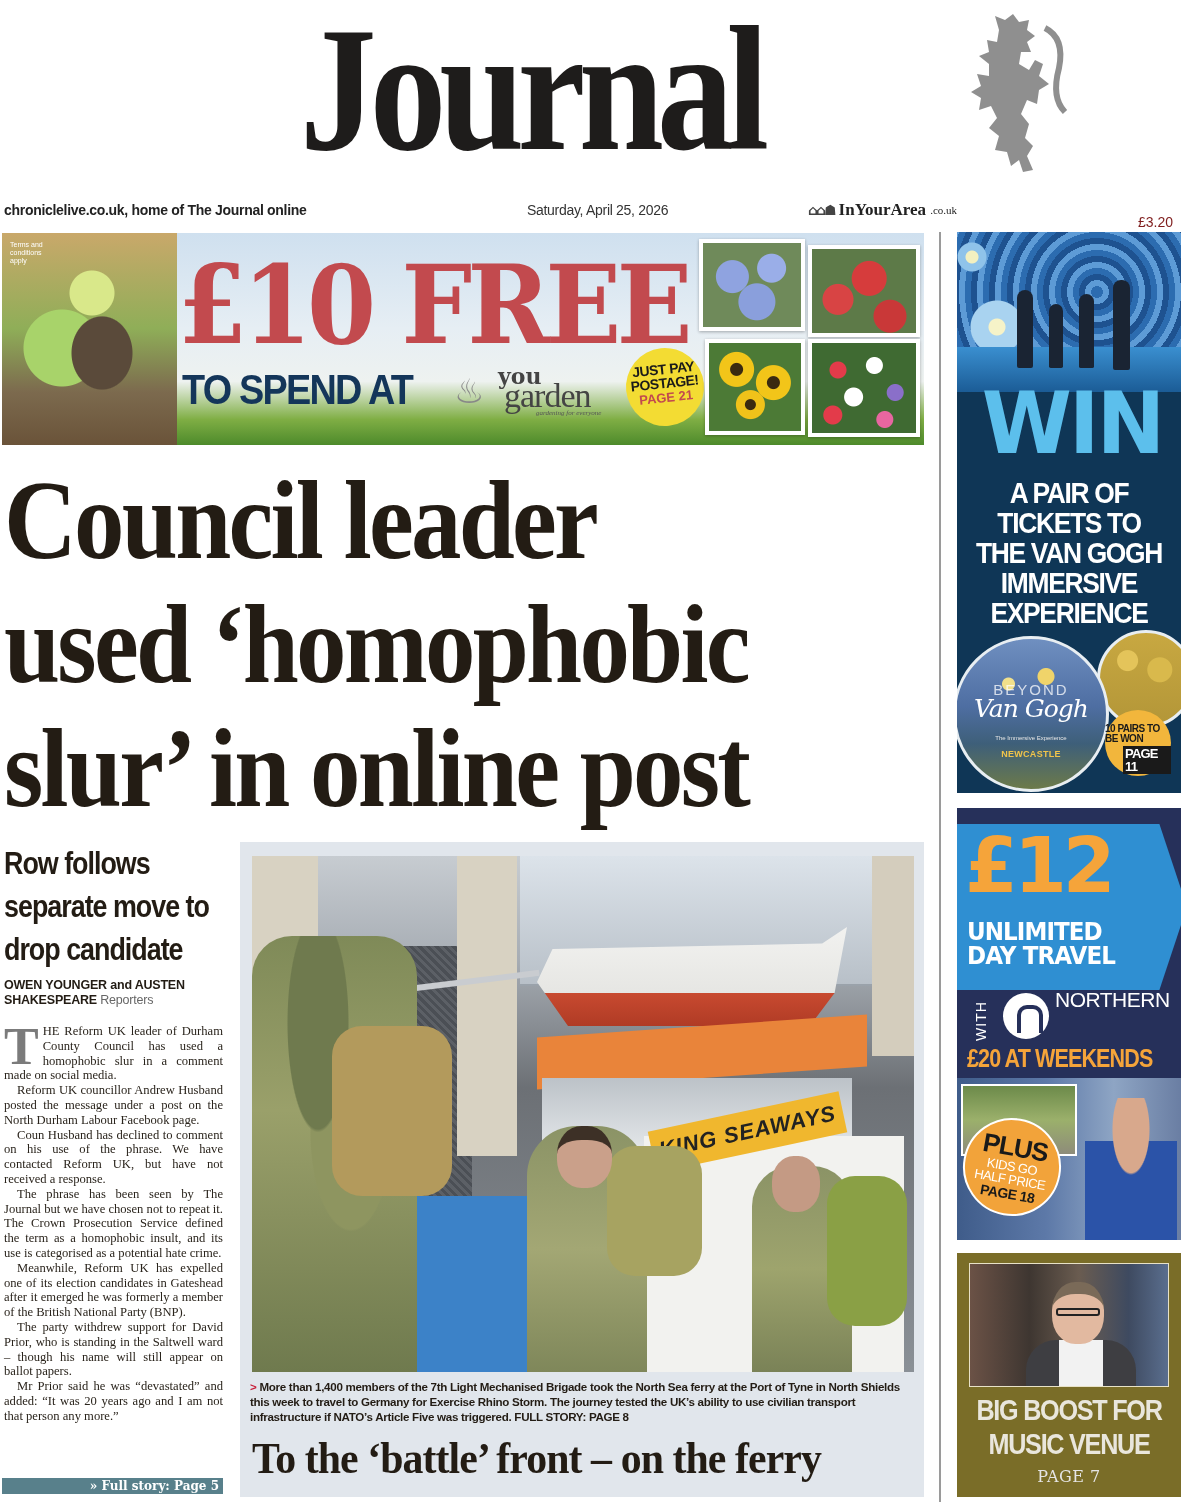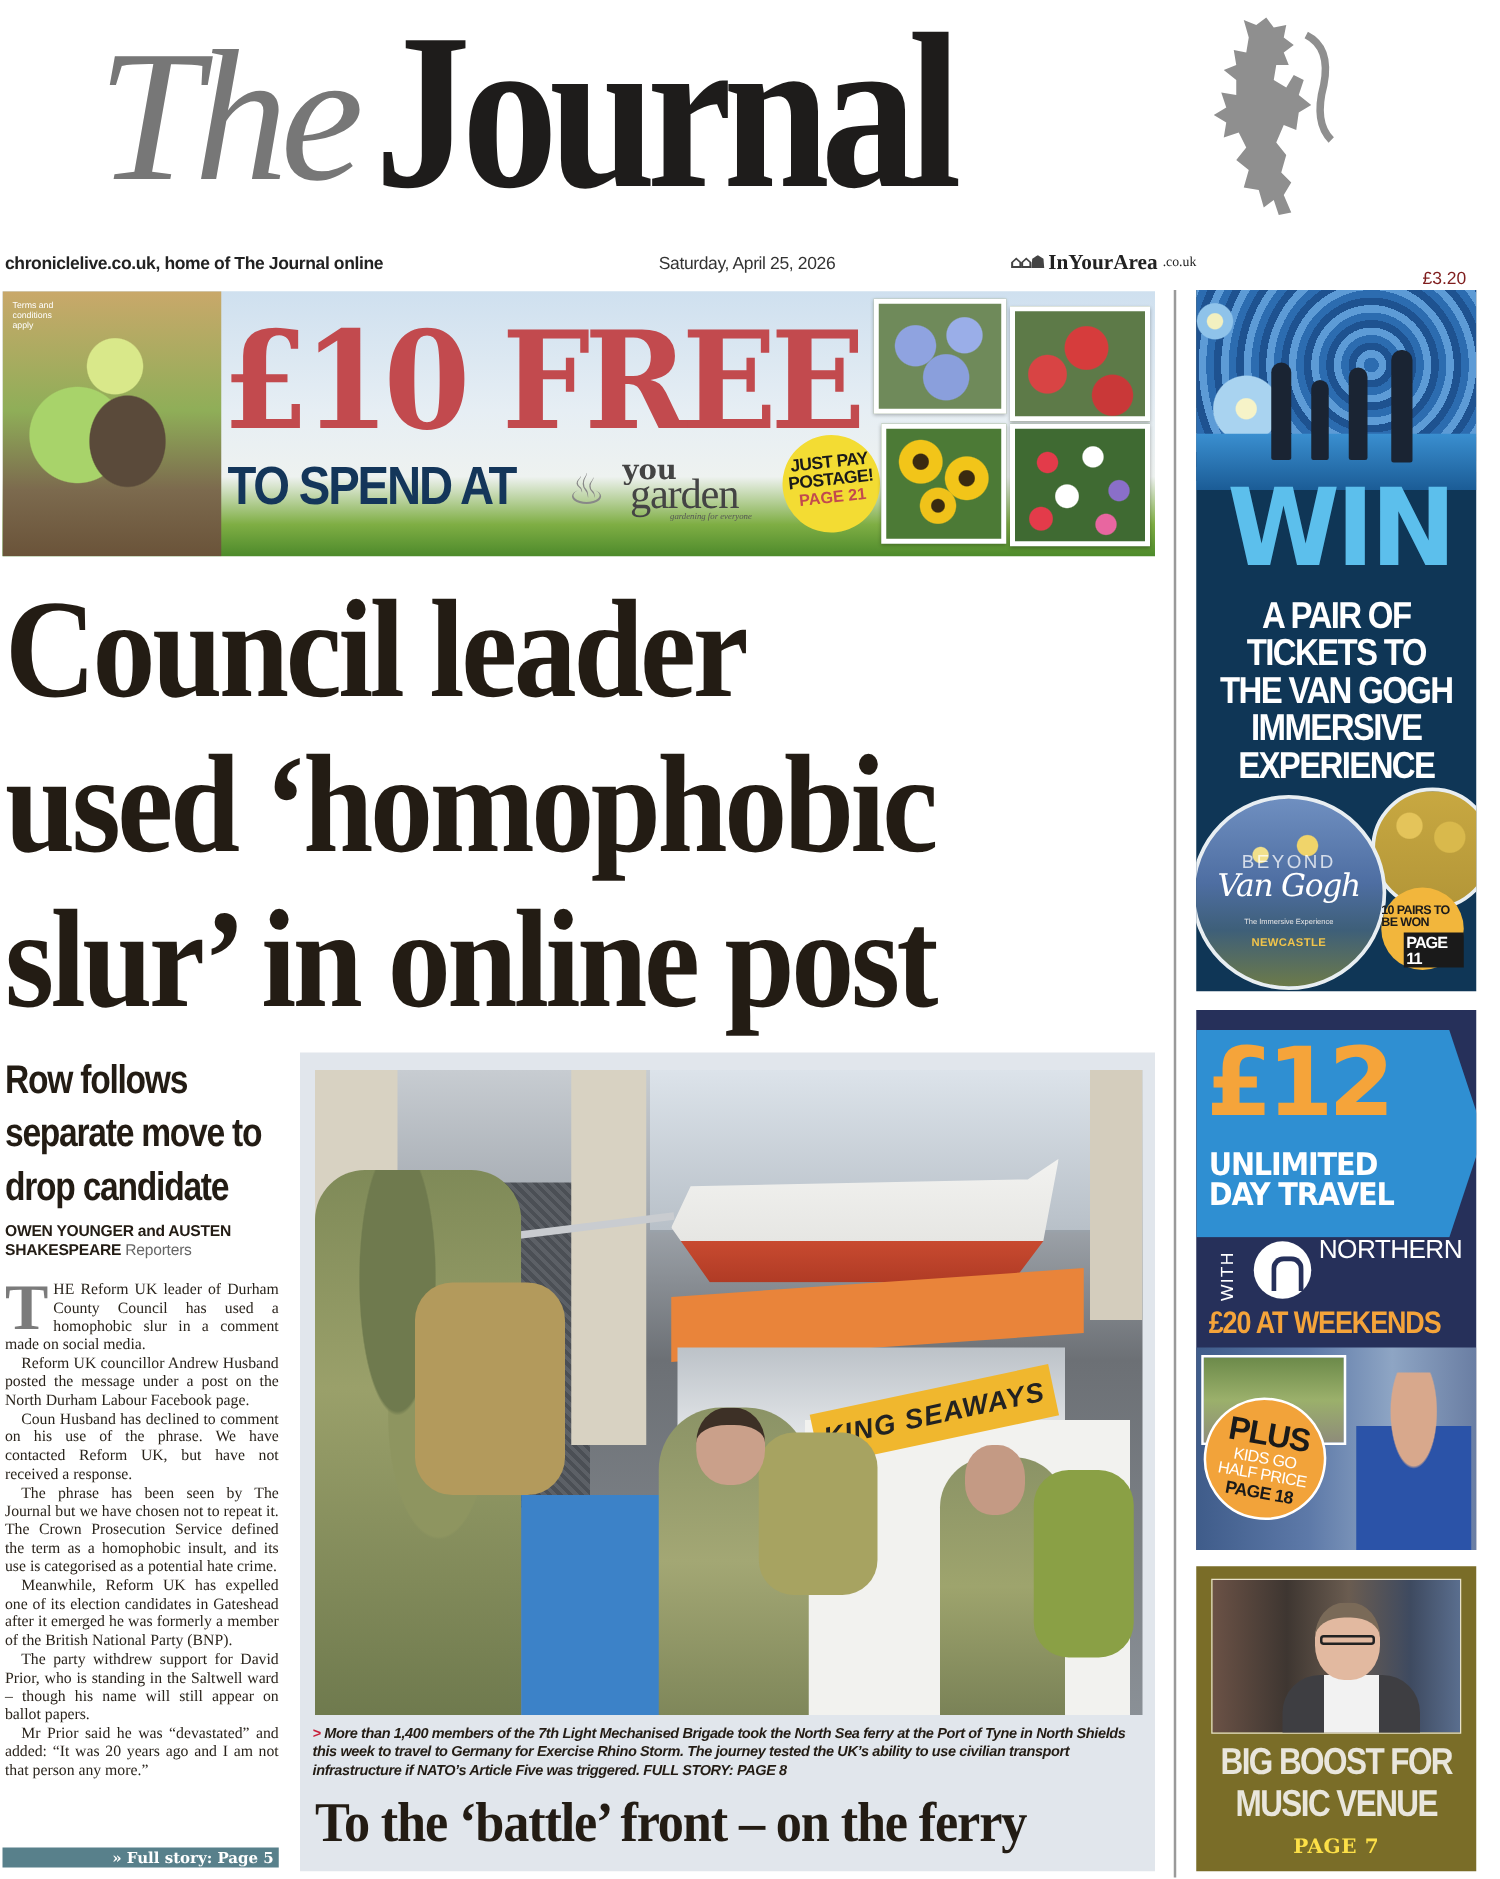--- a/index.html
+++ b/index.html
@@ -81,21 +81,21 @@
   .photo .stairs-blue { position: absolute; left: 165px; top: 340px; width: 180px; height: 176px; background: #3c82c8; }
   .photo .rail { position: absolute; left: 88px; top: 126px; width: 200px; height: 6px; background: #c9ccd0; transform: rotate(-7deg); }
   .photo .soldier1 { position: absolute; left: 0; top: 80px; width: 165px; height: 436px; background: radial-gradient(ellipse at 40% 20%, #6f7a4e 0 30px, transparent 31px), radial-gradient(ellipse at 60% 45%, #8e9560 0 40px, transparent 41px), linear-gradient(180deg, #7f8a58 0%, #9aa06a 40%, #6f7a4e 100%); border-radius: 40px 40px 0 0; }
   .photo .pack1 { position: absolute; left: 80px; top: 170px; width: 120px; height: 170px; background: #b39a5c; border-radius: 30px; }
   .photo .soldier2 { position: absolute; left: 275px; top: 270px; width: 120px; height: 246px; background: linear-gradient(180deg, #8b9366 0%, #a3a774 50%, #7f875a 100%); border-radius: 50px 50px 0 0; }
   .photo .head2 { position: absolute; left: 305px; top: 270px; width: 55px; height: 62px; background: #caa08a; border-radius: 45%; border-top: 14px solid #3d3026; }
   .photo .pack2 { position: absolute; left: 355px; top: 290px; width: 95px; height: 130px; background: #a7a361; border-radius: 28px; }
   .photo .soldier3 { position: absolute; left: 500px; top: 310px; width: 100px; height: 206px; background: linear-gradient(180deg, #8b9366 0%, #9ea46d 50%, #7a8257 100%); border-radius: 40px 40px 0 0; }
   .photo .head3 { position: absolute; left: 520px; top: 300px; width: 48px; height: 56px; background: #c49a84; border-radius: 45%; }
   .photo .pack3 { position: absolute; left: 575px; top: 320px; width: 80px; height: 150px; background: #8aa045; border-radius: 28px; }
-  .caption { position: absolute; left: 10px; top: 537px; width: 664px; font-family: "Liberation Sans", sans-serif; font-weight: bold; font-size: 11.6px; line-height: 15px; color: #231c14; letter-spacing: -0.3px; font-style: italic; }
+  .caption { position: absolute; left: 10px; top: 537px; width: 664px; font-family: "Liberation Sans", sans-serif; font-weight: bold; font-size: 11.6px; line-height: 15px; color: #231c14; letter-spacing: -0.3px; }
   .caption .arrow { color: #c8203a; }
   .photo-headline { position: absolute; left: 12px; top: 588px; width: 670px; font-family: "Liberation Serif", serif; font-weight: bold; font-size: 45px; line-height: 56px; color: #231c14; letter-spacing: -1px; white-space: nowrap; transform: scaleX(0.93); transform-origin: left top; }
 
   
   .vg { position: absolute; left: 957px; top: 232px; width: 224px; height: 561px; overflow: hidden; background: #0f3656; }
   .vg .sky { position: absolute; left: 0; top: 0; width: 224px; height: 160px; background: radial-gradient(circle at 15px 25px, #f3f0c0 0 6px, #8fc3ea 7px 14px, transparent 15px), radial-gradient(circle at 40px 95px, #f6f3c8 0 8px, #a9d3f0 9px 26px, transparent 27px), repeating-radial-gradient(circle at 140px 60px, #2c6cb0 0 6px, #5d9bd6 6px 12px, #1e5290 12px 18px); }
   .vg .floorr { position: absolute; left: 0; top: 115px; width: 224px; height: 45px; background: linear-gradient(180deg, #3a8fd0 0%, #1b5c96 100%); }
   .vg .fig { position: absolute; background: #1a2433; border-radius: 8px 8px 2px 2px; }
   .vg .win { position: absolute; left: 10px; top: 148px; width: 210px; font-family: "DejaVu Sans", sans-serif; font-weight: bold; font-size: 86px; line-height: 1; color: #5cbfec; letter-spacing: -3px; text-align: center; transform: scaleX(0.95); }
   .vg .tickets { position: absolute; left: 0; top: 246px; width: 224px; font-family: "Liberation Sans", sans-serif; font-weight: bold; font-size: 30px; line-height: 30px; color: #ffffff; text-align: center; letter-spacing: -1.5px; transform: scaleX(0.88); transform-origin: center top; }
@@ -127,27 +127,26 @@
   .north .plus-badge .kids { display: block; font-size: 13px; color: #fff; font-weight: normal; letter-spacing: -0.5px; line-height: 13px; }
   .north .plus-badge .pg { display: block; font-size: 14px; color: #1a1a1a; margin-top: 1px; letter-spacing: -0.5px; }
 
   
   .music { position: absolute; left: 957px; top: 1253px; width: 224px; height: 244px; background: #7a6d28; }
   .music .mphoto { position: absolute; left: 12px; top: 10px; width: 200px; height: 124px; border: 1px solid #e8e2c8; background: linear-gradient(90deg, #6b5246 0%, #3e3631 30%, #6a5c50 55%, #3e4a60 80%, #5a6e8e 100%); overflow: hidden; }
   .music .face { position: absolute; left: 82px; top: 18px; width: 52px; height: 62px; border-radius: 45%; background: #e2b9a0; border-top: 12px solid #7a6a58; }
   .music .glasses { position: absolute; left: 86px; top: 44px; width: 44px; height: 8px; border: 2px solid #222; border-radius: 3px; }
   .music .hoodie { position: absolute; left: 56px; top: 76px; width: 110px; height: 50px; background: linear-gradient(90deg, #3e3e42 0 30%, #f2f2f2 30% 70%, #3e3e42 70%); border-radius: 30px 30px 0 0; }
   .music .mhead { position: absolute; left: 0; top: 140px; width: 224px; font-family: "Liberation Sans", sans-serif; font-weight: bold; font-size: 30px; line-height: 34px; color: #e9e6dc; text-align: center; letter-spacing: -1.5px; transform: scaleX(0.84); transform-origin: center top; white-space: nowrap; }
-  .music .mpage { position: absolute; left: 0; top: 214px; width: 224px; font-family: "DejaVu Serif", serif; font-weight: bold; font-size: 16px; color: #fde047; text-align: center; letter-spacing: 0.5px; }
+  .music .mpage { position: absolute; left: 0; top: 214px; width: 224px; font-family: "DejaVu Serif", serif; font-weight: normal; font-size: 16px; color: #e5e5e5; text-align: center; letter-spacing: 0.5px; }
 </style>
 </head>
 <body>
 
 <header class="masthead">
-  <span class="mast-the">The</span>
   <span class="mast-journal">Journal</span>
   <svg class="mast-lion" viewBox="0 0 120 180">
     <path fill="#8f8f8f" d="M40 8 l10 4 l8 -6 l6 8 l10 -2 l-2 10 l8 6 l-8 6 l4 10 l-10 0 l-2 12 l10 6 l6 -10 l8 4 l-4 12 l10 8 l-10 6 l-2 14 l-10 -4 l-6 14 l8 10 l-4 14 l8 8 l-6 10 l6 14 l-10 2 l-4 -12 l-8 6 l-4 -14 l-12 -2 l4 -14 l-10 -8 l8 -10 l-6 -12 l-12 4 l2 -12 l-10 -6 l10 -6 l-4 -12 l12 2 l0 -12 l-10 -8 l10 -4 l-2 -12 l10 2 l2 -12 z"></path>
     <path fill="none" stroke="#8f8f8f" stroke-width="6" d="M90 20 q20 10 14 40 q-8 30 6 44"></path>
   </svg>
 </header>
 
 <div class="strap">
   <span class="site">chroniclelive.co.uk, home of The Journal online</span>
   <span class="date">Saturday, April 25, 2026</span>

